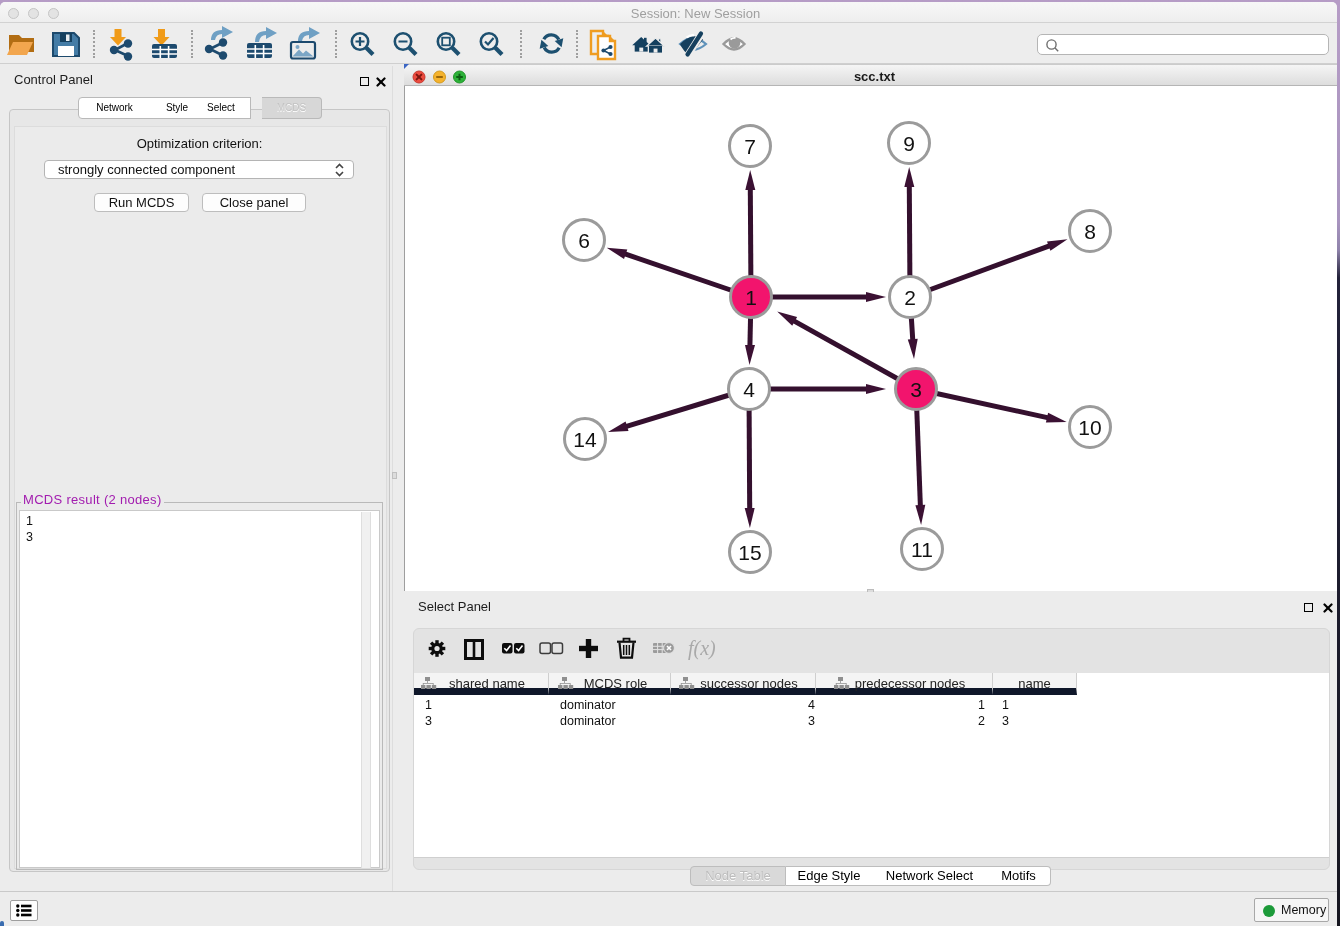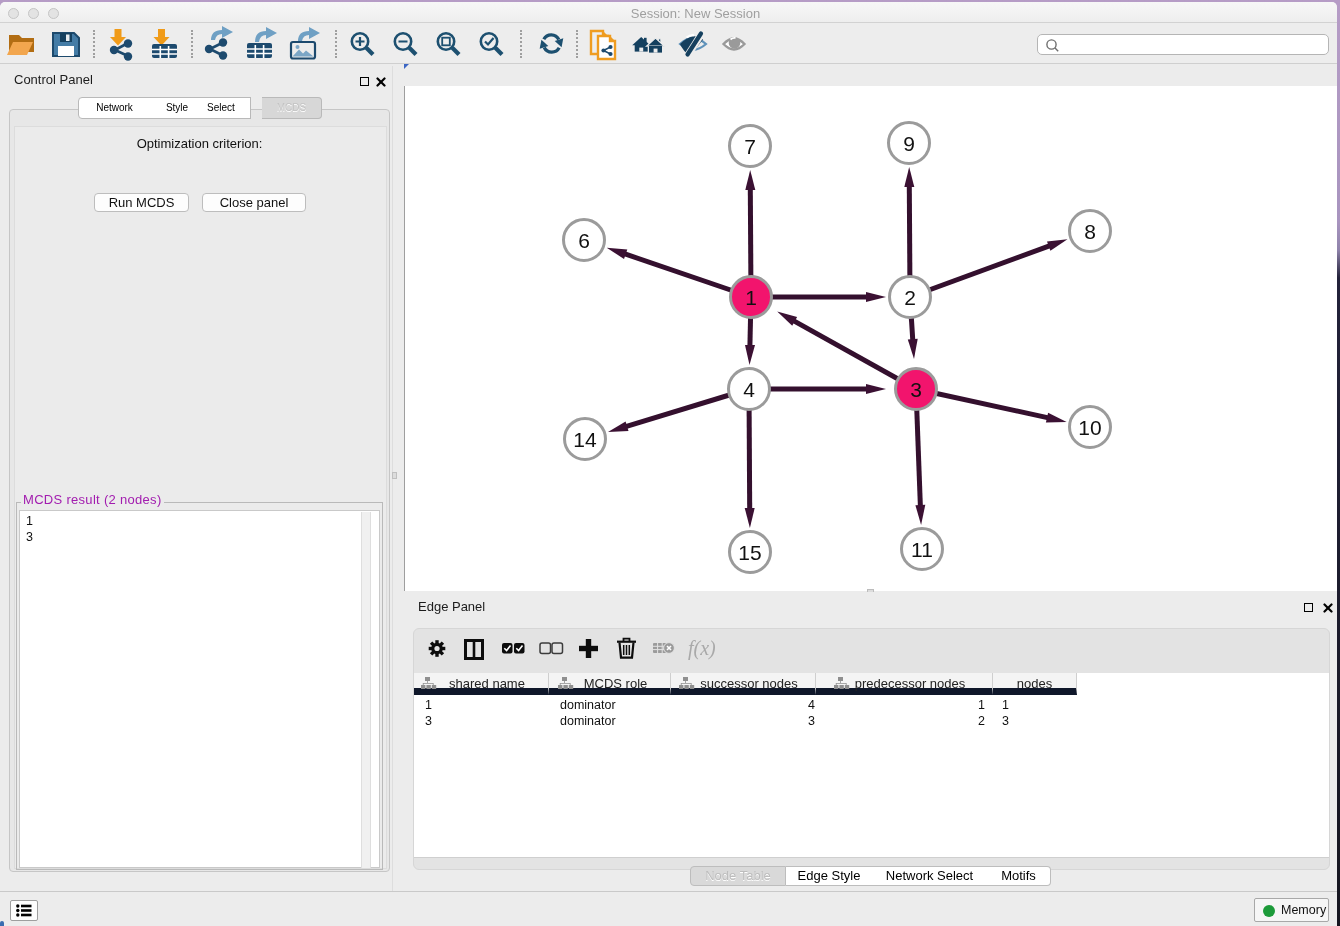--- a/index.html
+++ b/index.html
@@ -222,30 +222,53 @@
           <line x1="8.5" y1="1.5" x2="1.5" y2="8.5"></line>
       </g>
       </svg>
     <div class="tabseg" style="left:78px;  width:73px; border-radius:4px 0 0 4px;">Network</div>
     <div class="tabseg" style="left:150px; width:55px; border-left:none;">Style</div>
     <div class="tabseg" style="left:192px; width:59px; border-left:none;text-align:center;">Select</div>
     <div class="tabseg" style="left:262px; width:60px; border-left:none; border-radius:0 4px 4px 0; background:#d7d7d7; color:#c3c3c3; text-shadow:0 1px 0 #fff;">MCDS</div>
     <div id="cp-body">
       <div id="cp-inner"></div>
       <div id="optlabel">Optimization criterion:</div>
+      <div id="combo">strongly connected component
+        <svg width="11" height="14" style="position:absolute;right:8px;top:2px" viewBox="0 0 11 14">
+          <path d="M2 5 L5.5 1.5 L9 5" fill="none" stroke="#444" stroke-width="1.6"></path>
+          <path d="M2 9 L5.5 12.5 L9 9" fill="none" stroke="#444" stroke-width="1.6"></path>
+        </svg>
+      </div>
       <div class="btn" style="left:84px; width:95px;">Run MCDS</div>
       <div class="btn" style="left:192px; width:104px;">Close panel</div>
       <div id="fieldset">
         <div id="fieldlegend">MCDS result (2 nodes)</div>
         <div id="fieldwhite">1<br>3<div id="fieldscroll"></div></div>
       </div>
     </div>
   </div>
 
   <div id="netwin">
+    <div id="nettitle">
+      <svg width="80" height="22" viewBox="0 0 80 22" style="position:absolute;left:0;top:0">
+        <circle cx="15" cy="12" r="6" fill="#ed4b3f" stroke="#c63a30" stroke-width="1"></circle>
+        <g stroke="#7c150f" stroke-width="2" stroke-linecap="round">
+          <line x1="12.6" y1="9.6" x2="17.4" y2="14.4"></line>
+            <line x1="17.4" y1="9.6" x2="12.6" y2="14.4"></line>
+        </g>
+        <circle cx="35.5" cy="12" r="6" fill="#f5b22c" stroke="#d29a1e" stroke-width="1"></circle>
+        <line x1="32.2" y1="12" x2="38.8" y2="12" stroke="#99660a" stroke-width="2.2"></line>
+        <circle cx="55.5" cy="12" r="6" fill="#2db239" stroke="#1f9428" stroke-width="1"></circle>
+        <g stroke="#0c5e13" stroke-width="2">
+          <line x1="52.2" y1="12" x2="58.8" y2="12"></line>
+            <line x1="55.5" y1="8.7" x2="55.5" y2="15.3"></line>
+        </g>
+      </svg>
+      <div id="nettext" style="left:4px;">scc.txt</div>
+    </div>
     <div id="netcanvas">
       <svg width="932" height="505" viewBox="0 0 932 505" style="position:absolute;left:0;top:0" font-family="Liberation Sans, sans-serif">
         <g stroke="#34102e" stroke-width="5">
           <line x1="346" y1="211" x2="345.3" y2="102.5"></line>
           <line x1="346" y1="211" x2="219.2" y2="167.7"></line>
           <line x1="346" y1="211" x2="462.5" y2="211.0"></line>
           <line x1="346" y1="211" x2="344.9" y2="260.5"></line>
           <line x1="505" y1="211" x2="504.3" y2="99.5"></line>
           <line x1="505" y1="211" x2="645.1" y2="159.6"></line>
           <line x1="505" y1="211" x2="507.8" y2="254.6"></line>
@@ -300,21 +323,21 @@
           <text x="517" y="470.5">11</text>
         </g>
       </svg>
     </div>
   </div>
 
   <div class="abs" style="left:867px; top:587px; width:7px; height:5px; background:#dcdcdc; border:1px solid #bcbcbc;"></div>
   <div class="abs" style="left:392px; top:470px; width:5px; height:7px; background:#dcdcdc; border:1px solid #bfbfbf;"></div>
 
   <div id="tpanel">
-    <div class="paneltitle abs" style="left:14px; top:7px;">Edge Panel</div>
+    <div class="paneltitle abs" style="left:14px; top:7px;">Select Panel</div>
     <div class="winbtn-sq" style="left:900px; top:11px;"></div>
     <svg class="abs" style="left:919px; top:11px;" width="10" height="10" viewBox="0 0 10 10">
       <g stroke="#000" stroke-width="2.2" stroke-linecap="round">
         <line x1="1.5" y1="1.5" x2="8.5" y2="8.5"></line>
           <line x1="8.5" y1="1.5" x2="1.5" y2="8.5"></line>
       </g>
       </svg>
     <div id="tblock">
       <svg width="320" height="44" viewBox="0 0 320 44" style="position:absolute;left:0;top:0">
 
@@ -369,21 +392,21 @@
           </g>
         </g>
 
         <text x="274" y="26" font-family="Liberation Serif, serif" font-style="italic" font-size="20" fill="#a9a9a9">f(x)</text>
       </svg>
       <div id="twhite">
         <div class="thdr" style="left:0; width:135px;"><span style="padding-left:12px;">shared name</span></div>
         <div class="thdr" style="left:135px; width:122px;"><span style="padding-left:12px;">MCDS role</span></div>
         <div class="thdr" style="left:257px; width:145px;"><span style="padding-left:12px;">successor nodes</span></div>
         <div class="thdr" style="left:402px; width:177px;"><span style="padding-left:12px;">predecessor nodes</span></div>
-        <div class="thdr" style="left:579px; width:84px;">nodes</div>
+        <div class="thdr" style="left:579px; width:84px;">name</div>
         <svg width="680" height="22" viewBox="0 0 680 22" style="position:absolute;left:0;top:0">
           <g fill="#8f8f8f">
             <rect x="11" y="4" width="5" height="4"></rect>
             <rect x="7" y="12" width="4.4" height="4"></rect>
               <rect x="12.4" y="12" width="4.4" height="4"></rect>
               <rect x="17.8" y="12" width="4.4" height="4"></rect>
             <path d="M13 8 L13.8 8 L13.8 10 L19.6 10 L19.6 12 L18.8 12 L18.8 10.8 L9.6 10.8 L9.6 12 L8.8 12 L8.8 10 L13 10 Z"></path>
             <g transform="translate(137,0)">
               <rect x="11" y="4" width="5" height="4"></rect>
               <rect x="7" y="12" width="4.4" height="4"></rect>

